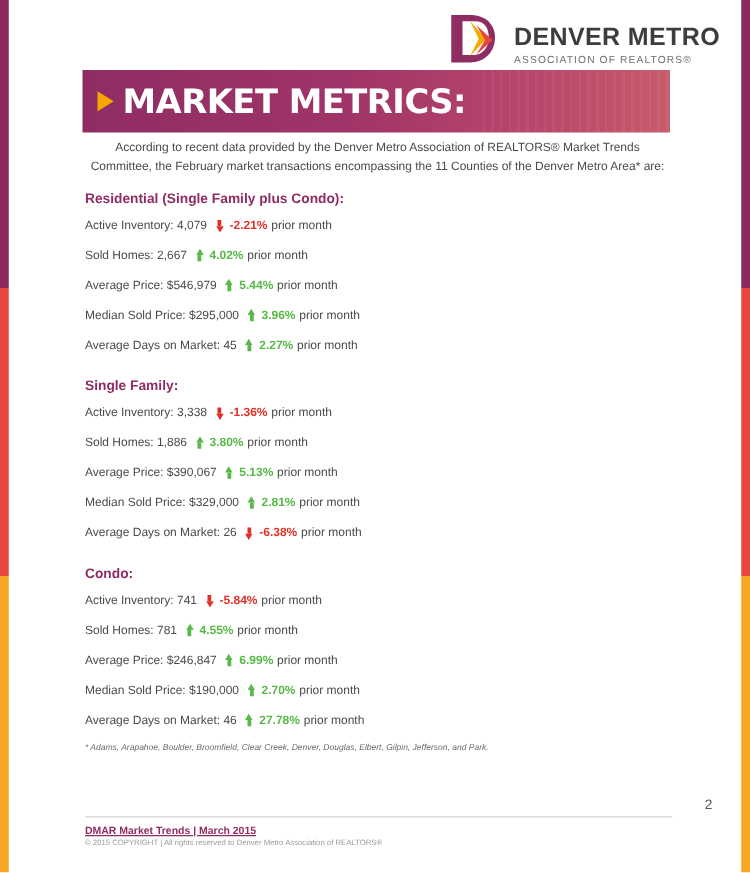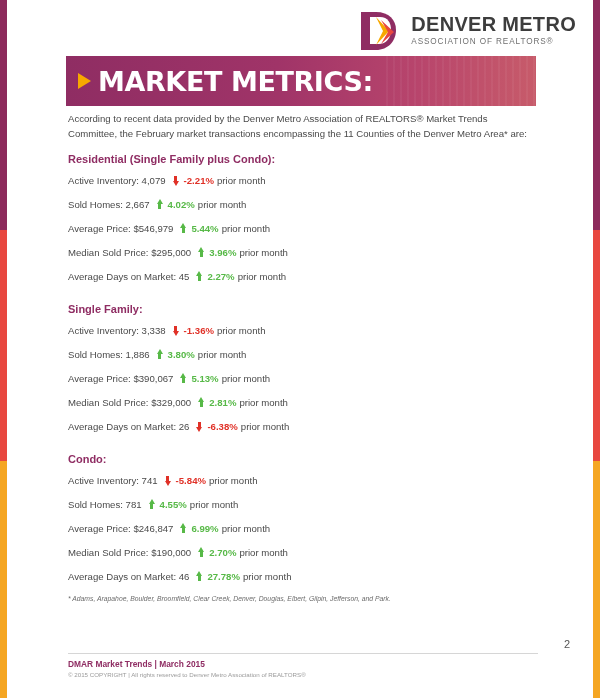--- a/index.html
+++ b/index.html
@@ -32,21 +32,21 @@
     width: 7px;
     background: linear-gradient(to bottom, #8d2a5c 0%, #8d2a5c 33%, #e8473f 33%, #e8473f 66%, #f5a623 66%, #f5a623 100%);
   }
 
   
   .logo-block {
     position: absolute;
     top: 8px;
     right: 24px;
     display: flex;
-    align-items: center;
+    align-items: flex-end;
     gap: 9px;
   }
   .logo-mark {
     width: 46px;
     height: 46px;
     position: relative;
   }
   .logo-text .l1 {
     font-size: 20px;
     font-weight: bold;
@@ -107,20 +107,21 @@
     position: absolute;
     left: 68px;
     top: 112px;
     width: 468px;
   }
   .intro {
     font-size: 9.6px;
     line-height: 14.5px;
     color: #4a4a4a;
     margin: 0 0 12px 0;
+    text-align: center;
   }
   .section-head {
     font-size: 11px;
     font-weight: bold;
     color: #8f2d63;
     margin: 0 0 10px 0;
   }
   .stat-row {
     font-size: 9.6px;
     color: #4a4a4a;
@@ -190,20 +191,21 @@
   }
   .footer-rule {
     border-top: 1px solid #d6d6d6;
     margin-bottom: 5px;
   }
   .footer-line1 {
     font-size: 8.4px;
     font-weight: bold;
     color: #8f2d63;
     line-height: 11px;
+    text-decoration: underline;
   }
   .footer-line2 {
     font-size: 6.2px;
     color: #9a9a9a;
     line-height: 10px;
   }
   .page-num {
     position: absolute;
     right: 30px;
     bottom: 48px;

